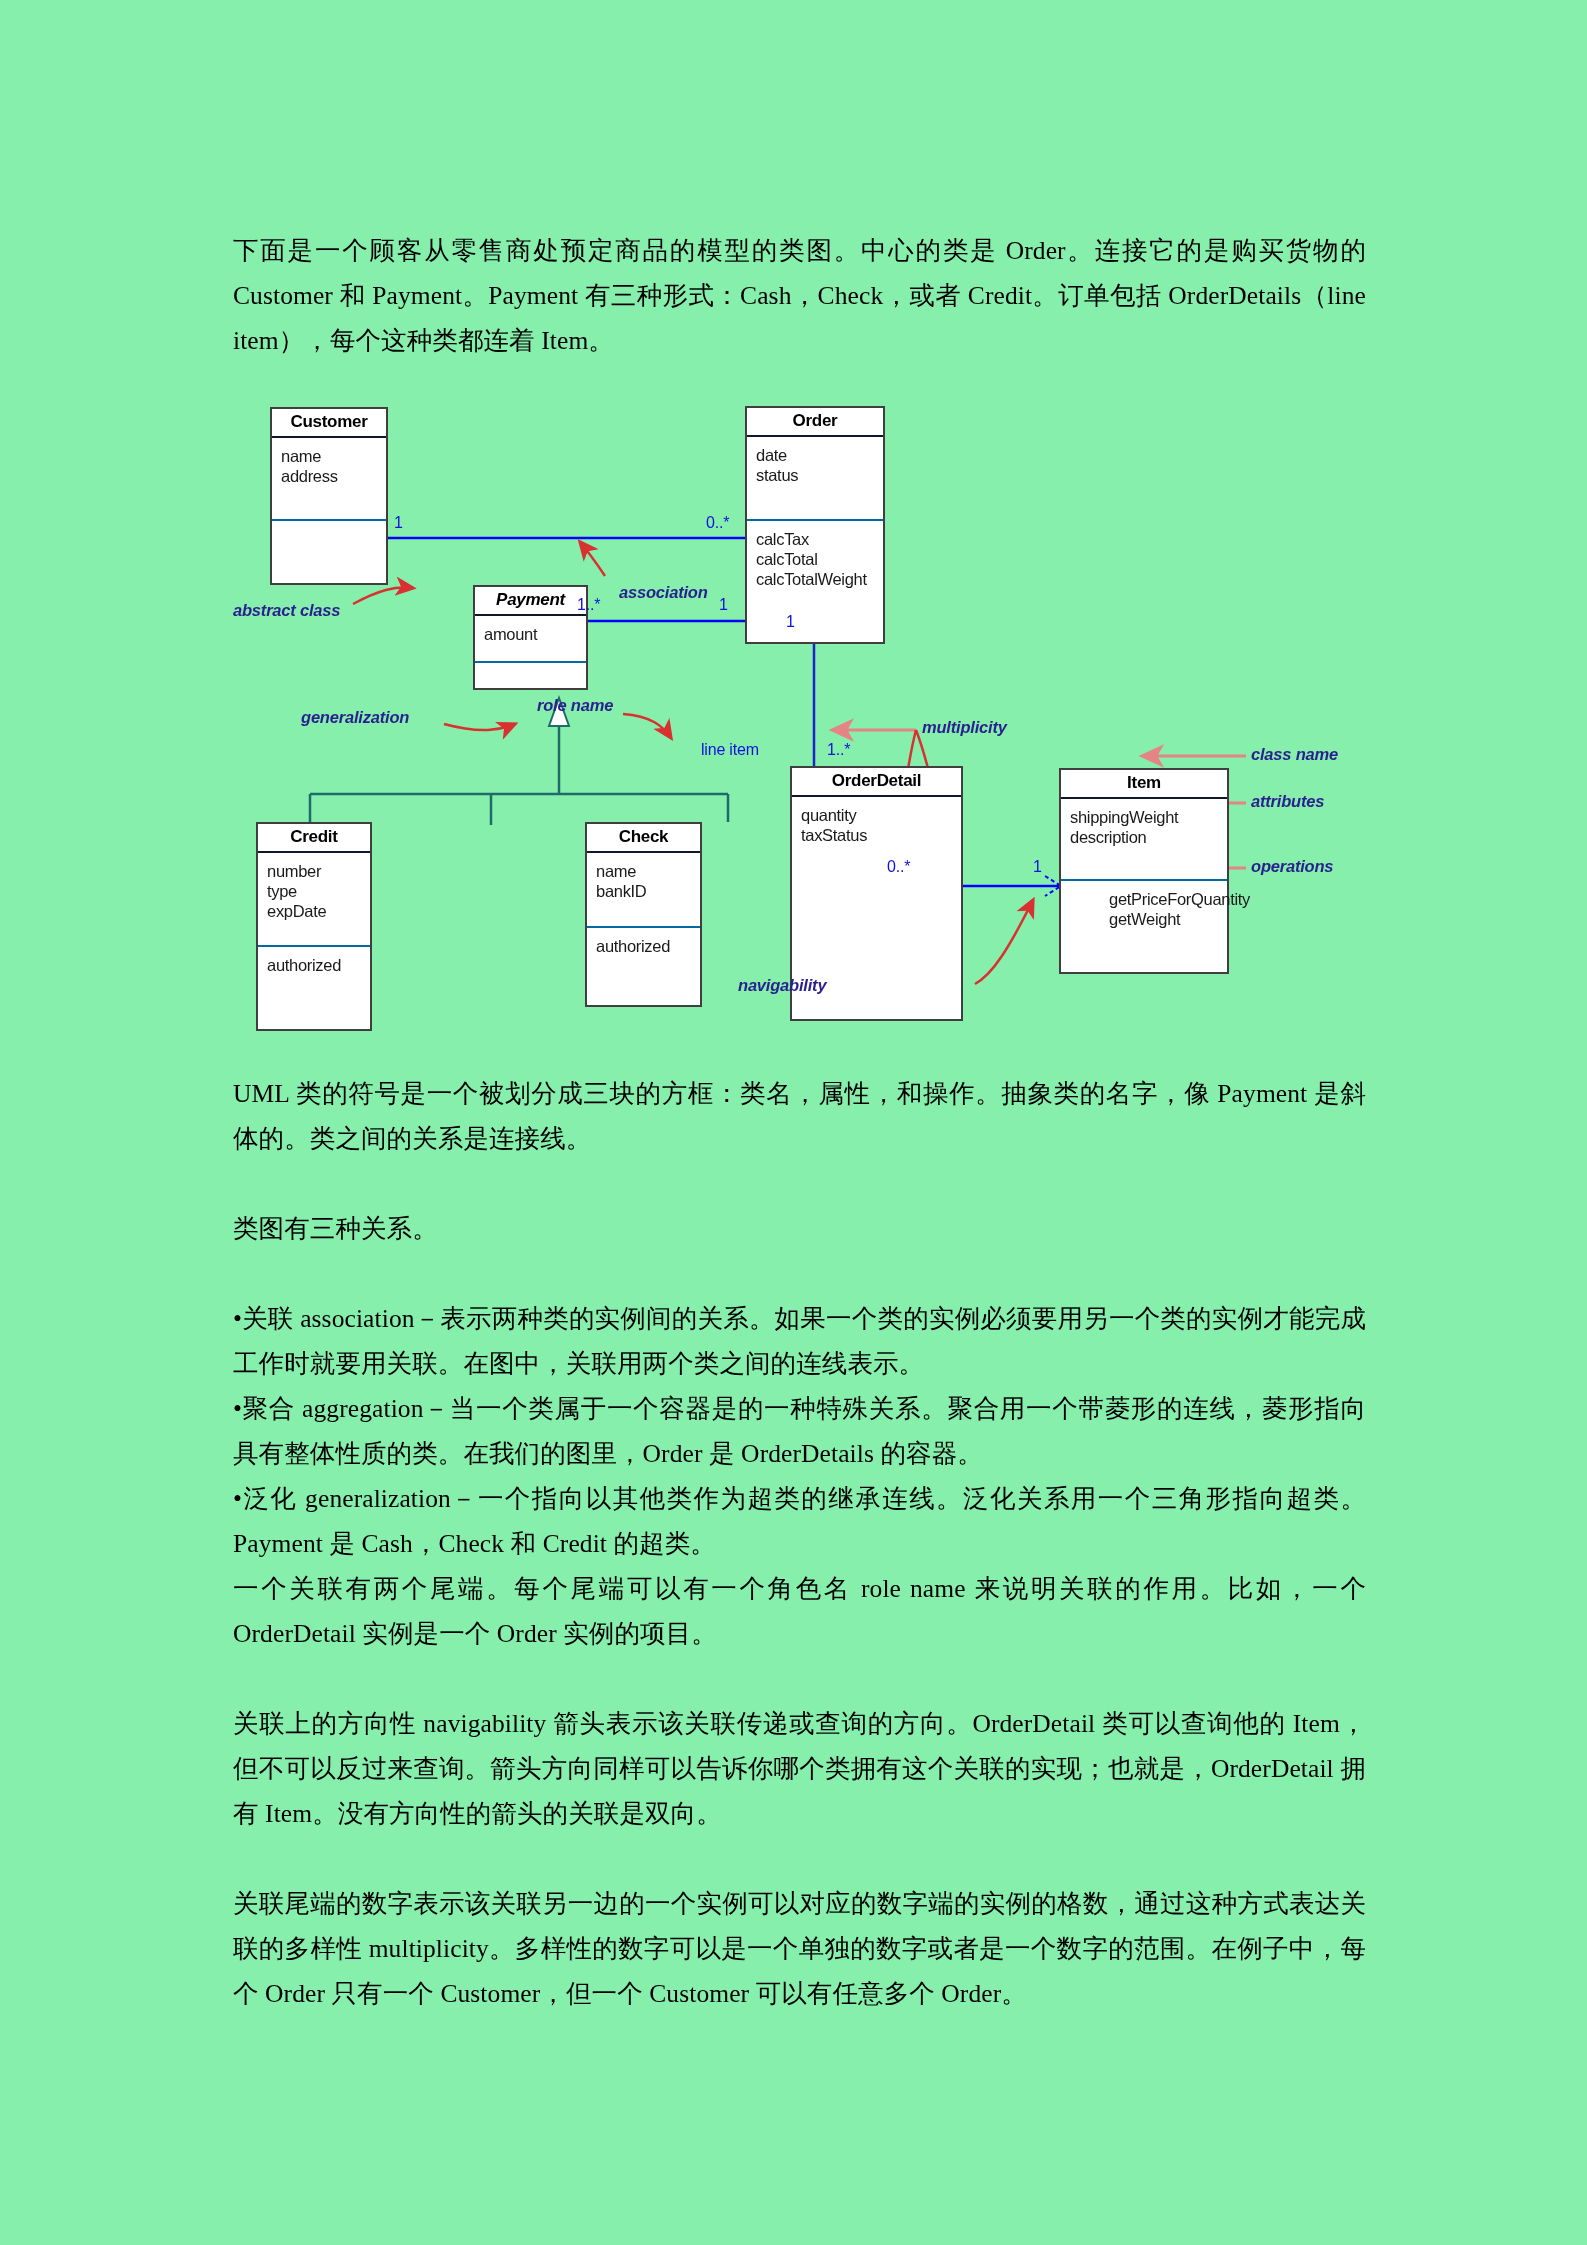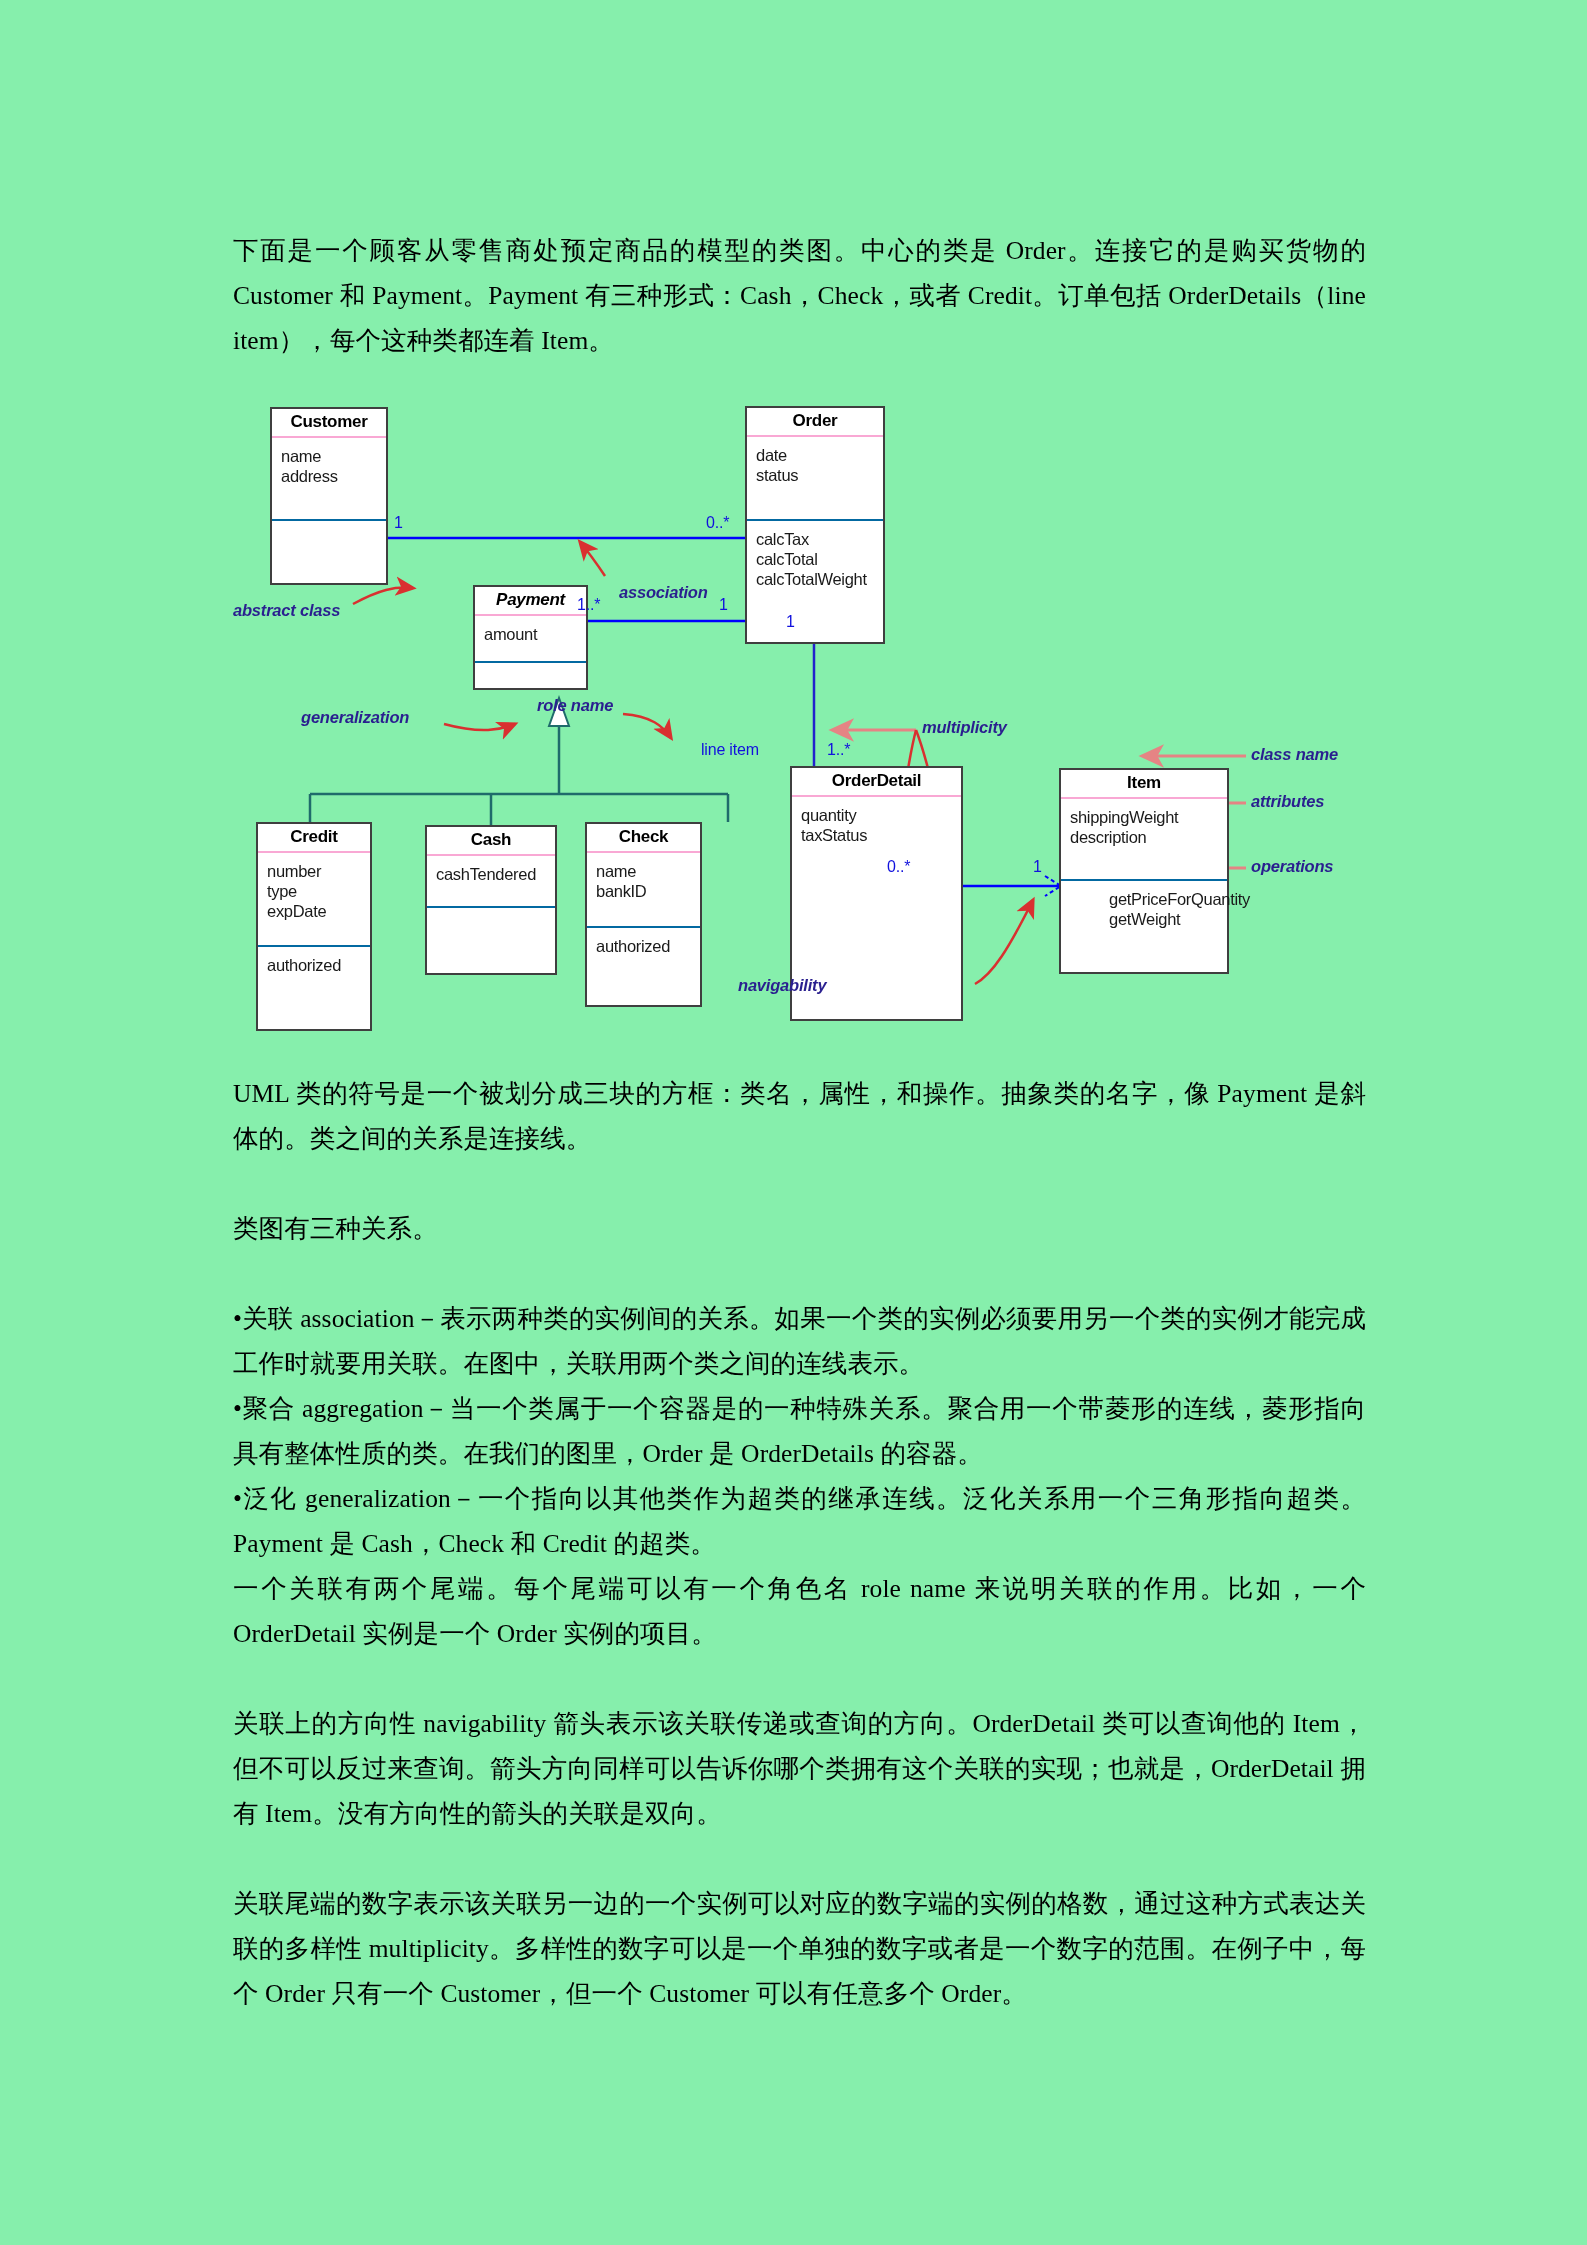--- a/index.html
+++ b/index.html
@@ -60,21 +60,21 @@
     box-sizing: border-box;
     font-family: "Liberation Sans", sans-serif;
   }
   .uml-title {
     text-align: center;
     font-weight: bold;
     font-size: 17px;
     color: #000000;
     letter-spacing: -0.3px;
     padding: 3px 2px 4px 2px;
-    border-bottom: 2px solid #f9a8d4;
+    border-bottom: 2px solid #0f172a;
     box-sizing: border-box;
     line-height: 20px;
   }
   .uml-title.abstract {
     font-style: italic;
   }
   .uml-sec {
     padding: 8px 8px 8px 9px;
     box-sizing: border-box;
     font-size: 16.5px;
@@ -218,27 +218,20 @@
         <div class="uml-sec" style="height:92px;">
           <div>number</div>
           <div>type</div>
           <div>expDate</div>
         </div>
         <div class="uml-sec" style="height:73px;">
           <div>authorized</div>
         </div>
       </div>
 
-      <div class="uml-box" style="left:192px; top:417px; width:132px; height:150px;">
-        <div class="uml-title">Cash</div>
-        <div class="uml-sec" style="height:50px;">
-          <div>cashTendered</div>
-        </div>
-        <div class="uml-sec" style="height:70px;"></div>
-      </div>
 
       <div class="uml-box" style="left:352px; top:414px; width:117px; height:185px;">
         <div class="uml-title">Check</div>
         <div class="uml-sec" style="height:73px;">
           <div>name</div>
           <div>bankID</div>
         </div>
         <div class="uml-sec" style="height:75px;">
           <div>authorized</div>
         </div>

